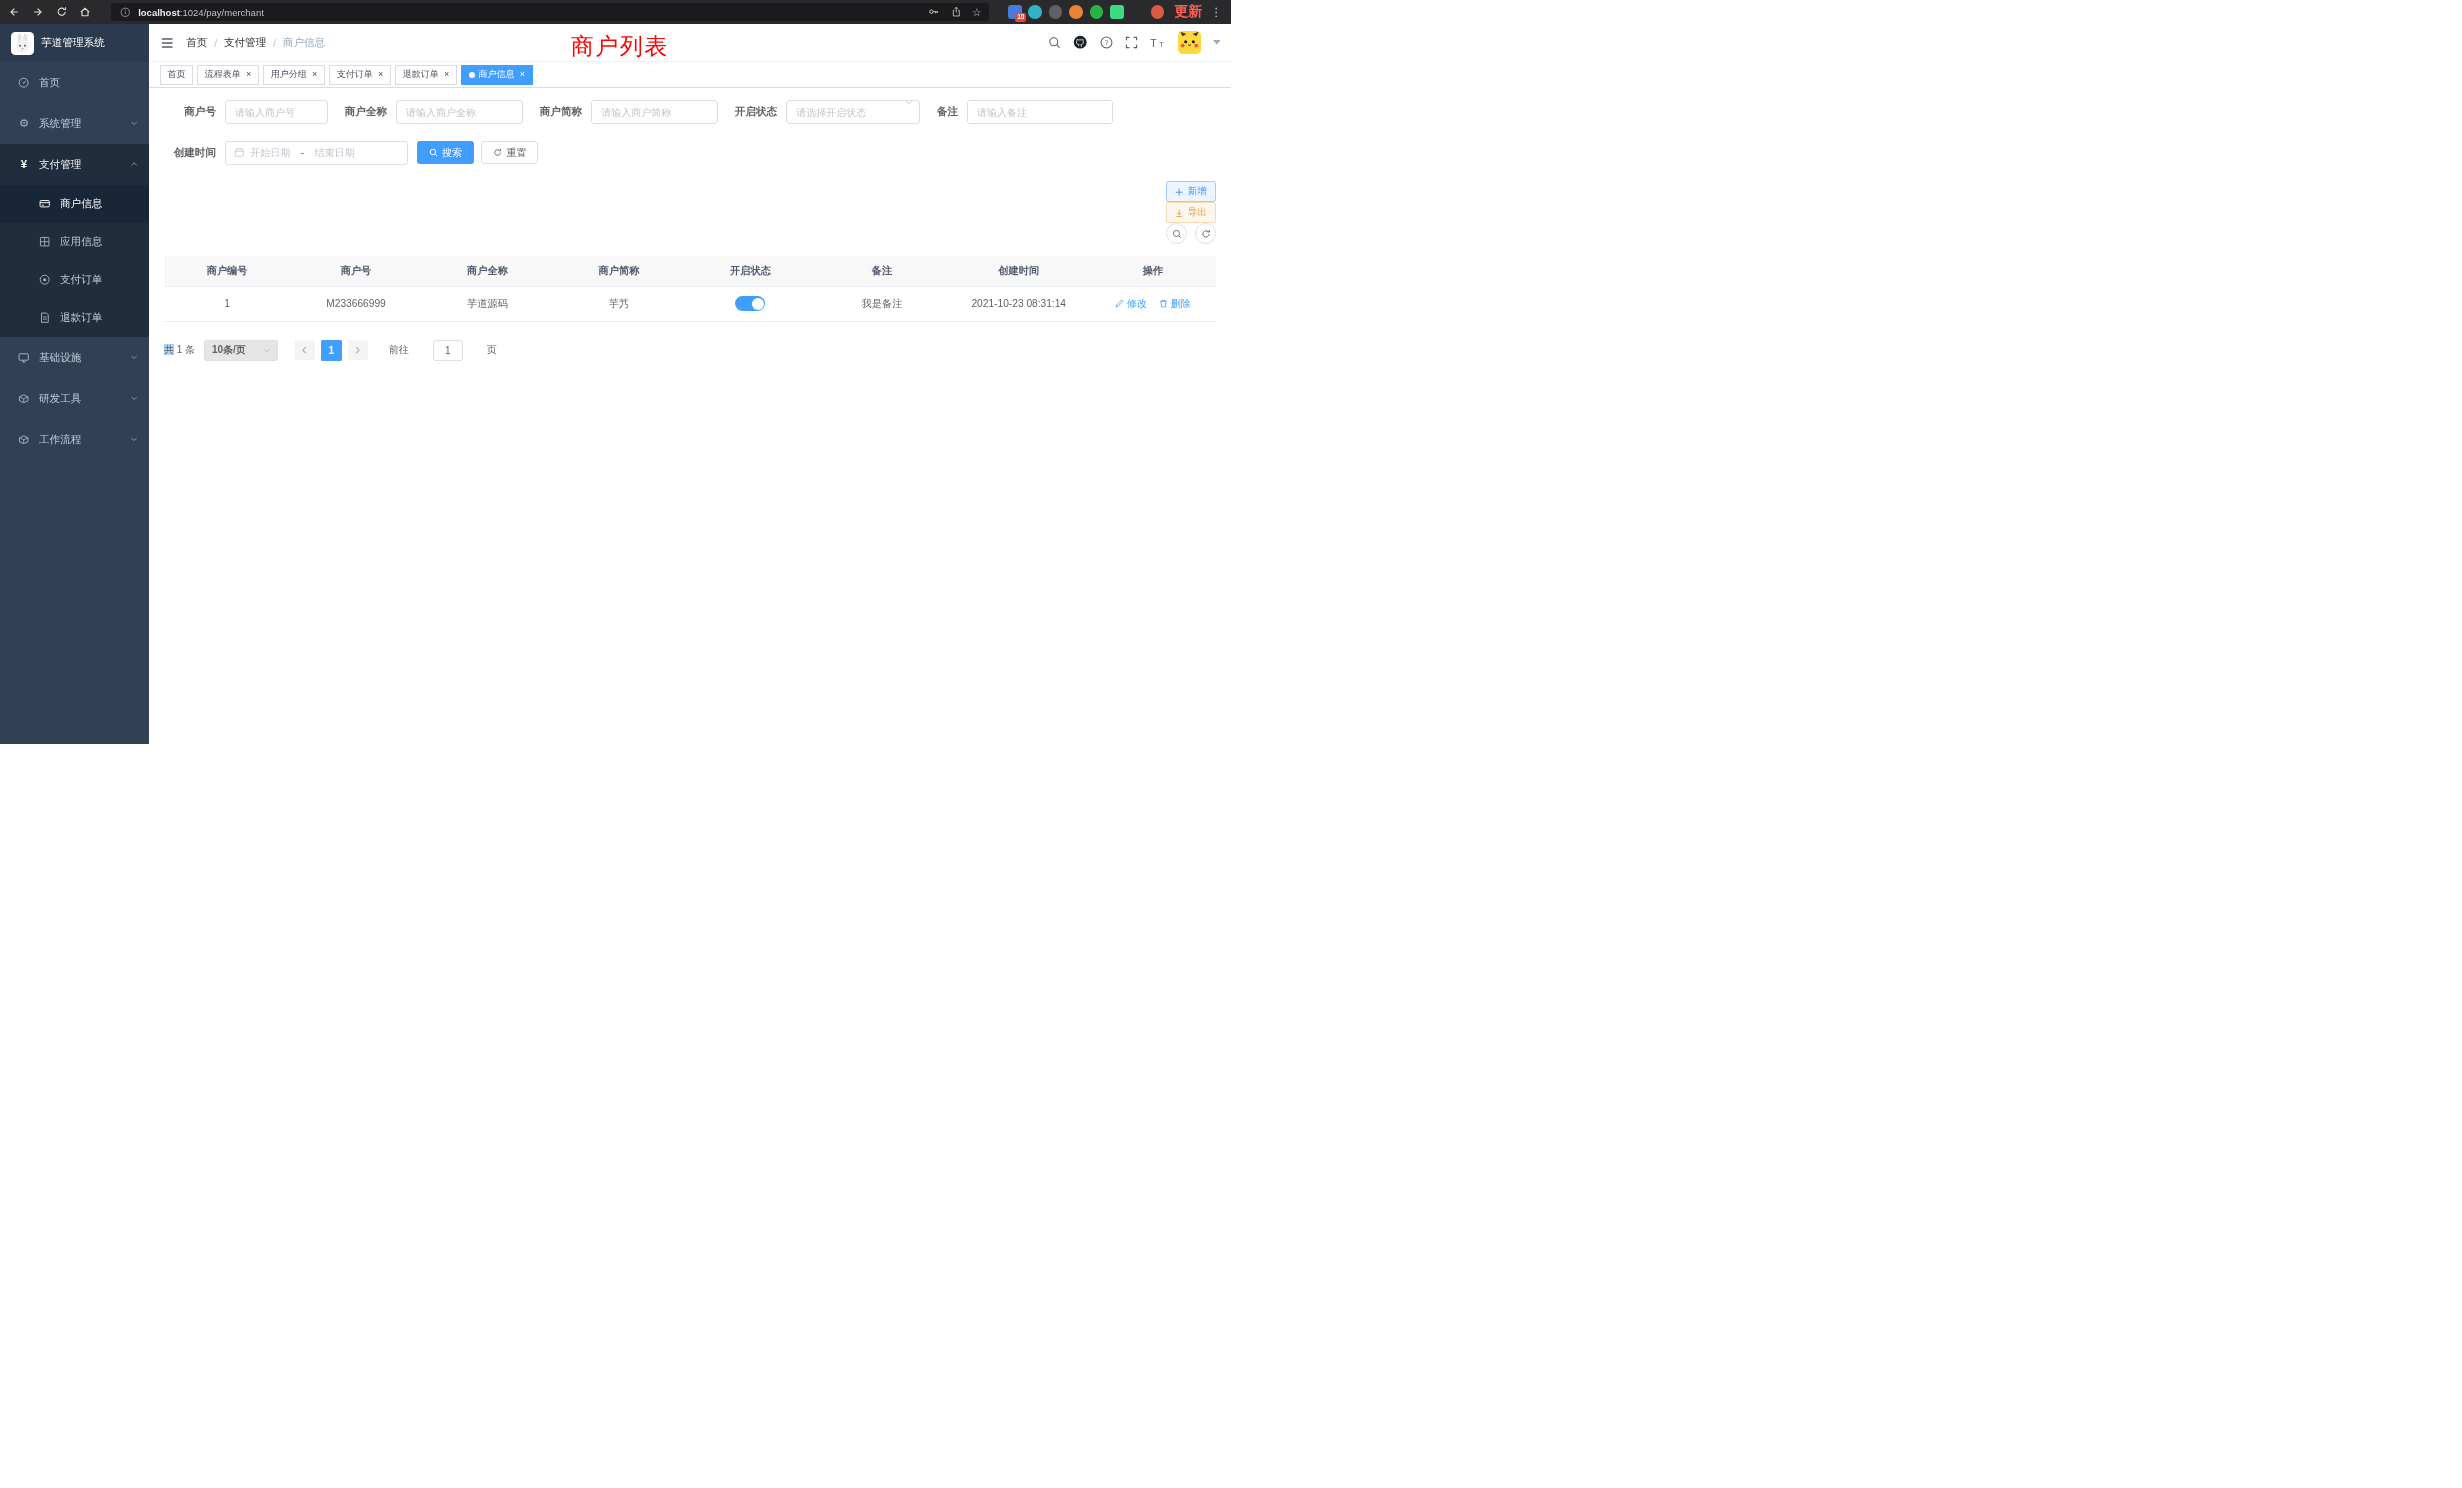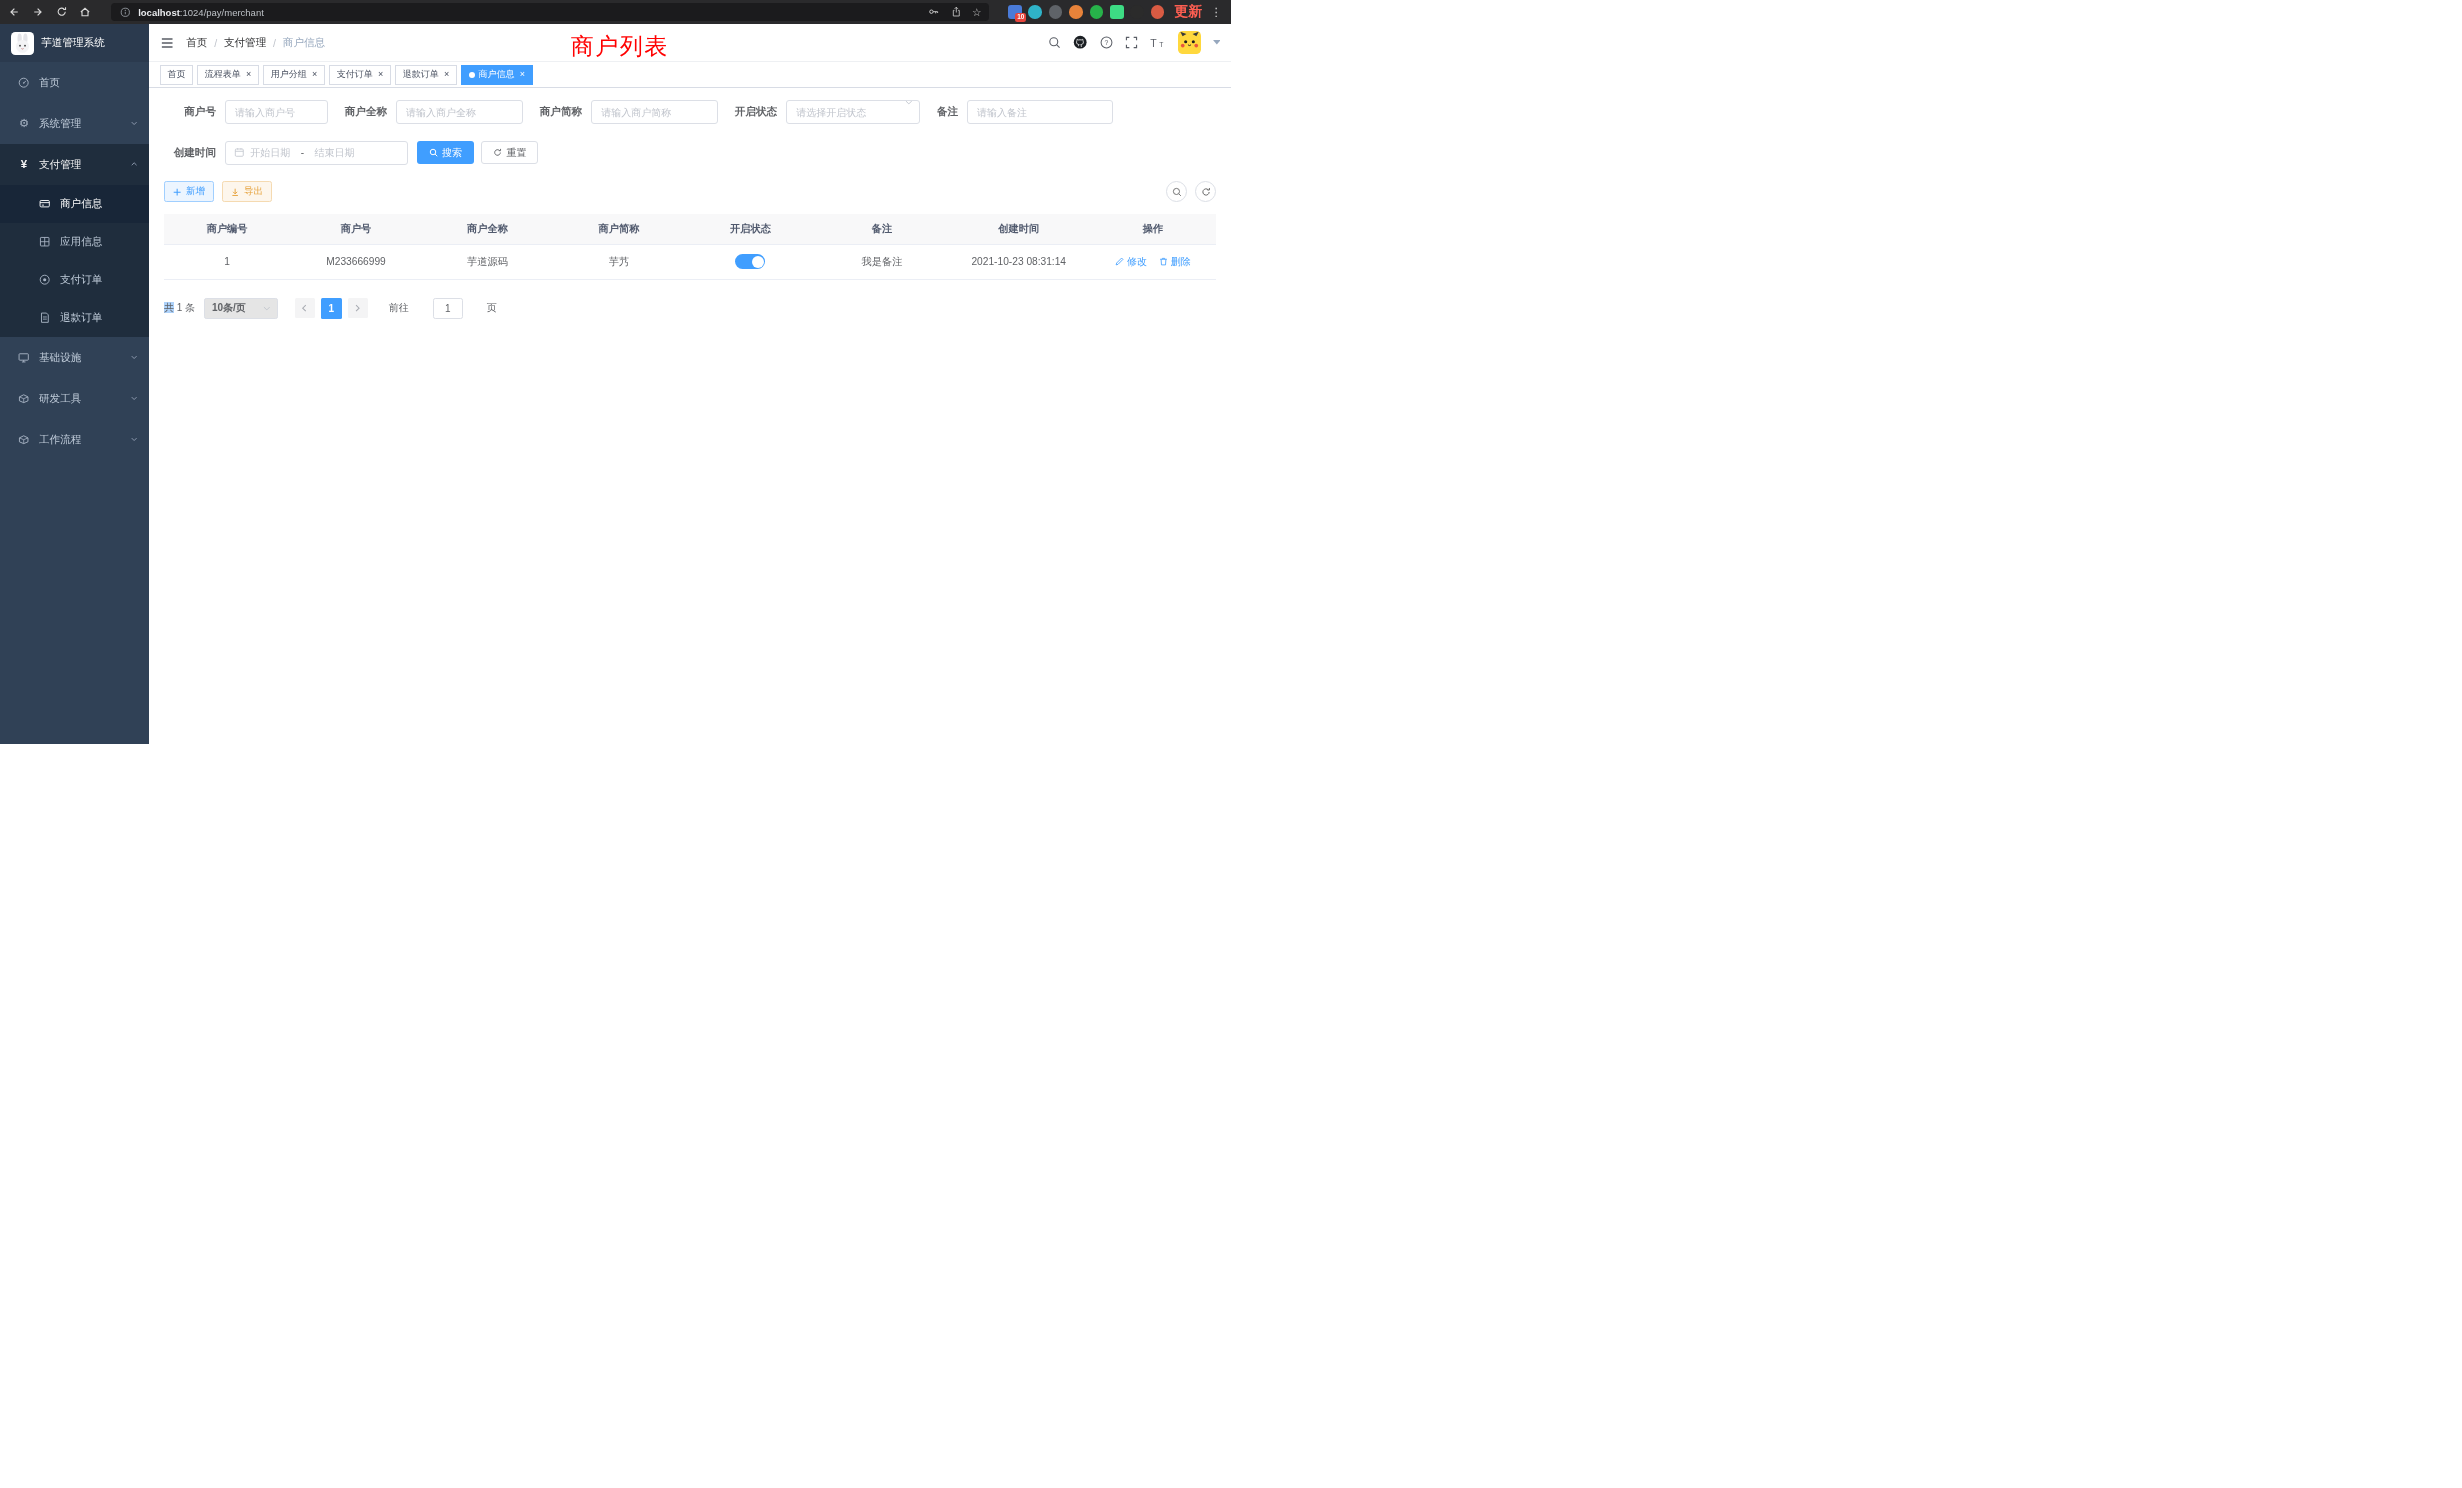--- a/index.html
+++ b/index.html
@@ -71,21 +71,21 @@
   .el-input::placeholder { color:#c0c4cc; }
   .sel-wrap { position:relative; display:inline-flex; align-items:flex-start; }
   .sel-caret { position:absolute; right:7.6px; color:#c0c4cc; display:flex; pointer-events:none; }
   .date-range { width:183px; height:24px; border:0.8px solid #dcdfe6; border-radius:3px; display:flex; align-items:center; padding:0 7.6px; gap:6px; color:#c0c4cc; font-size:10px; cursor:text; }
   .date-ph { color:#c0c4cc; }
   .date-sep { color:#606266; padding:0 4.5px; }
   .btn { height:23px; border-radius:3px; font-size:10px; display:inline-flex; align-items:center; gap:4.5px; padding:0 10.6px; cursor:pointer; border:0.8px solid transparent; font-family:inherit; }
   .btn-primary { background:#409eff; color:#fff; }
   .btn-default { background:#fff; border-color:#dcdfe6; color:#606266; margin-left:7.6px; }
 
-  .toolbar { display:flex; align-items:flex-end; margin-bottom:12px; }
+  .toolbar { display:flex; align-items:flex-end; margin-bottom:12px;flex-direction:column; }
   .btn-mini { height:21px; padding:0 8.3px; font-size:9.5px; border-radius:2.3px; }
   .btn-add { background:#ecf5ff; border-color:#a0cfff; color:#409eff; }
   .btn-export { background:#fdf6ec; border-color:#f5dab1; color:#e6a23c; margin-left:7.6px; }
   .tool-right { margin-left:auto; display:flex; gap:7.6px; }
   .circle-btn { width:21px; height:21px; border:0.8px solid #dcdfe6; border-radius:50%; background:#fff; display:flex; align-items:center; justify-content:center; color:#666; cursor:pointer; }
 
   table { width:100%; border-collapse:collapse; font-size:10.2px; color:#606266; table-layout:fixed; }
   thead th { background:#f8f8f9; color:#515a6e; font-weight:700; height:30px; text-align:center; border-bottom:0.8px solid #ebeef5; }
   tbody td { height:35px; text-align:center; border-bottom:0.8px solid #ebeef5; background:#fff; }
   .switch { width:30px; height:15px; border-radius:7.6px; background:#409eff; position:relative; display:inline-block; vertical-align:middle; cursor:pointer; }

